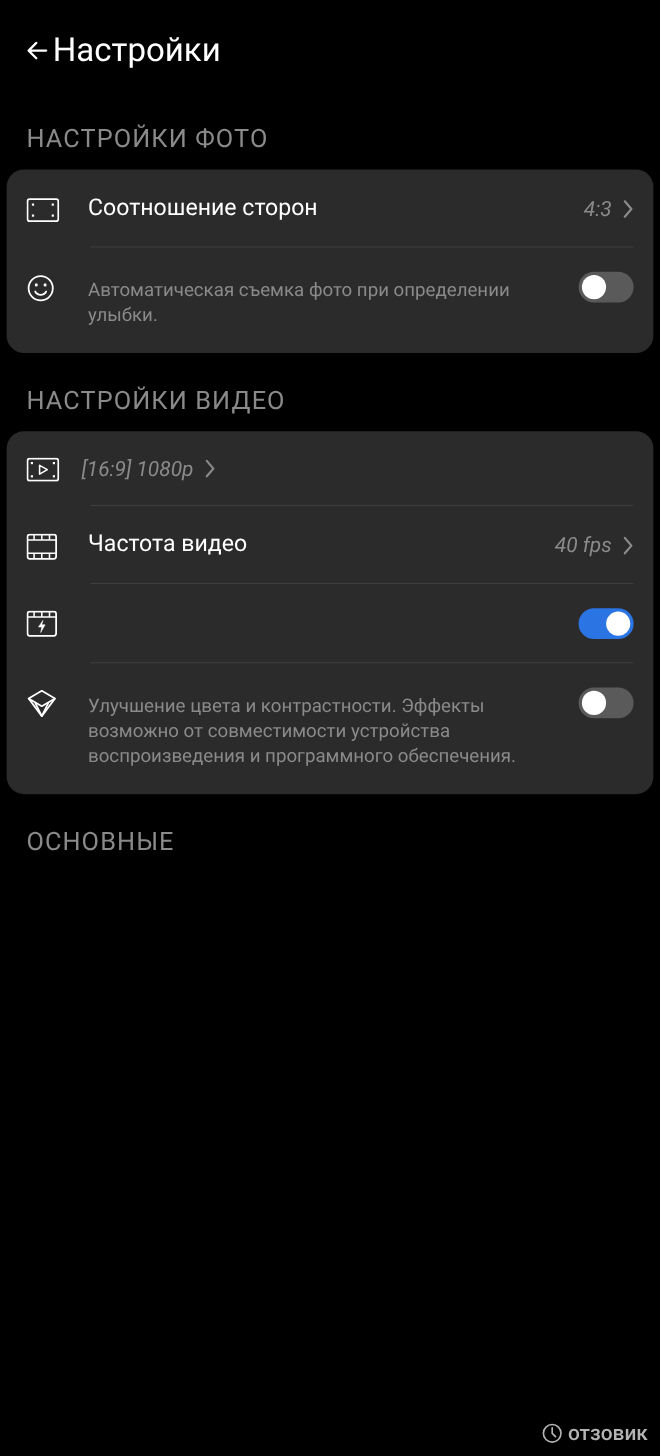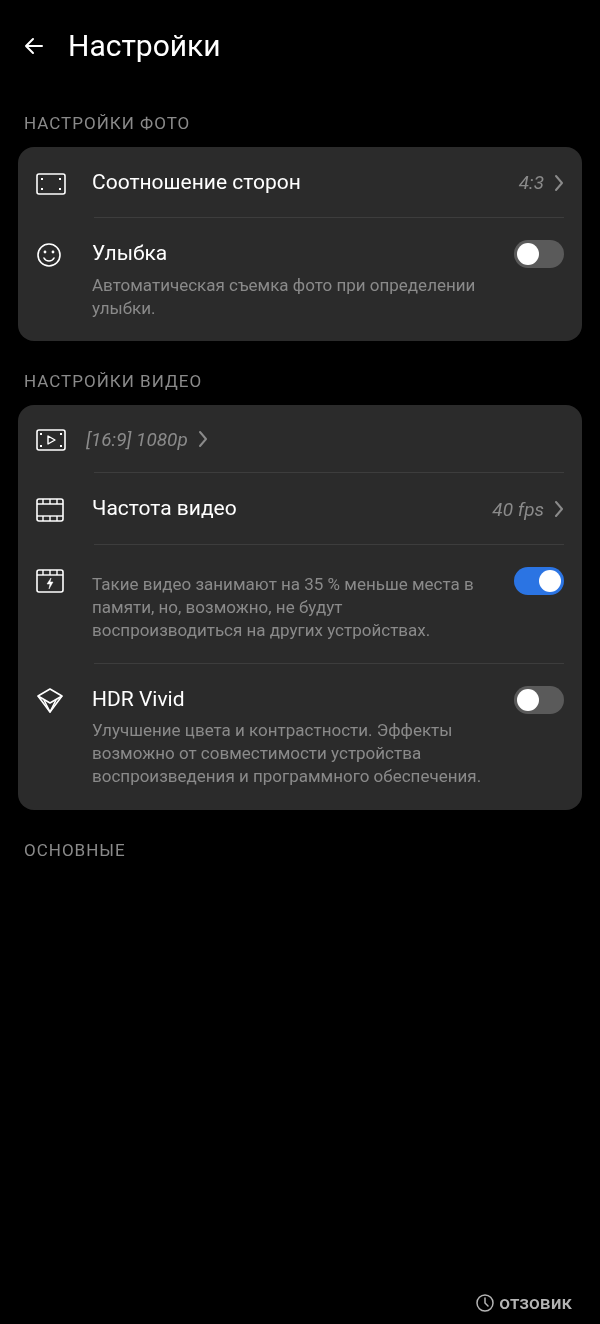--- a/index.html
+++ b/index.html
@@ -13,43 +13,42 @@
       background: #000000;
       font-family: -apple-system, BlinkMacSystemFont, 'Segoe UI', Roboto, sans-serif;
       color: #ffffff;
       overflow: hidden;
       position: relative;
     }
     .header {
       display: flex;
       align-items: center;
       padding: 28px 20px 20px 20px;
-      gap: 20px;
     }
     .back-icon {
       width: 28px;
       height: 28px;
       display: flex;
       align-items: center;
       justify-content: center;
     }
     .header-title {
       font-size: 30px;
       font-weight: 400;
       color: #ffffff;
     }
     .section-header {
       padding: 30px 24px 14px 24px;
-      font-size: 17px;
+      font-size: 23px;
       letter-spacing: 1px;
       color: #8a8a8a;
       text-transform: uppercase;
     }
     .card {
-      margin: 0 18px;
+      margin: 0 6px;
       background: #2b2b2b;
       border-radius: 16px;
       overflow: hidden;
     }
     .row {
       display: flex;
       align-items: flex-start;
       padding: 22px 18px;
       position: relative;
     }
@@ -132,21 +131,21 @@
     }
     .row-right {
       display: flex;
       align-items: center;
       flex-shrink: 0;
       font-style: italic;
     }
     .watermark {
       position: absolute;
       bottom: 10px;
-      right: 28px;
+      right: 11px;
       display: flex;
       align-items: center;
       gap: 4px;
       opacity: 0.85;
     }
     .watermark-text {
       font-size: 19px;
       color: #d4d4d4;
       font-weight: 500;
     }
@@ -195,21 +194,20 @@
   <div class="row">
     <div class="row-icon">
       <svg width="26" height="26" viewBox="0 0 26 26" fill="none">
         <circle cx="13" cy="13" r="11" stroke="#ffffff" stroke-width="1.6"></circle>
         <circle cx="9" cy="10" r="1.4" fill="#ffffff"></circle>
         <circle cx="17" cy="10" r="1.4" fill="#ffffff"></circle>
         <path d="M8 16C9 18 11 19 13 19C15 19 17 18 18 16" stroke="#ffffff" stroke-width="1.6" stroke-linecap="round"></path>
       </svg>
     </div>
     <div class="row-content">
-      <div class="row-title">Улыбка</div>
       <div class="row-subtitle">Автоматическая съемка фото при определении улыбки.</div>
     </div>
     <div class="toggle off">
       <div class="toggle-knob"></div>
     </div>
   </div>
 
 </div>
 
 <div class="section-header">НАСТРОЙКИ ВИДЕО</div>
@@ -264,37 +262,35 @@
       <svg width="28" height="24" viewBox="0 0 28 24" fill="none">
         <rect x="1" y="1" width="26" height="22" rx="2" stroke="#ffffff" stroke-width="1.6"></rect>
         <line x1="1" y1="6" x2="27" y2="6" stroke="#ffffff" stroke-width="1.4"></line>
         <line x1="7" y1="1" x2="7" y2="6" stroke="#ffffff" stroke-width="1.4"></line>
         <line x1="14" y1="1" x2="14" y2="6" stroke="#ffffff" stroke-width="1.4"></line>
         <line x1="21" y1="1" x2="21" y2="6" stroke="#ffffff" stroke-width="1.4"></line>
         <path d="M15 9L11 15H14L13 20L17 13H14L15 9Z" fill="#ffffff" stroke="#ffffff" stroke-width="0.5" stroke-linejoin="round"></path>
       </svg>
     </div>
     <div class="row-content">
-      <div class="row-subtitle">Такие видео занимают на 35 % меньше места в памяти, но, возможно, не будут воспроизводиться на других устройствах.</div>
     </div>
     <div class="toggle on">
       <div class="toggle-knob"></div>
     </div>
   </div>
 
   <div class="row">
     <div class="row-icon">
       <svg width="28" height="26" viewBox="0 0 28 26" fill="none">
         <path d="M14 1L26 8L14 15L2 8L14 1Z" stroke="#ffffff" stroke-width="1.6" stroke-linejoin="round"></path>
         <path d="M8 12L14 24L20 12" stroke="#ffffff" stroke-width="1.6" stroke-linejoin="round"></path>
         <path d="M2 8L14 24L26 8" stroke="#ffffff" stroke-width="1.6" stroke-linejoin="round"></path>
       </svg>
     </div>
     <div class="row-content">
-      <div class="row-title">HDR Vivid</div>
       <div class="row-subtitle">Улучшение цвета и контрастности. Эффекты возможно от совместимости устройства воспроизведения и программного обеспечения.</div>
     </div>
     <div class="toggle off">
       <div class="toggle-knob"></div>
     </div>
   </div>
 
 </div>
 
 <div class="section-header">ОСНОВНЫЕ</div>

